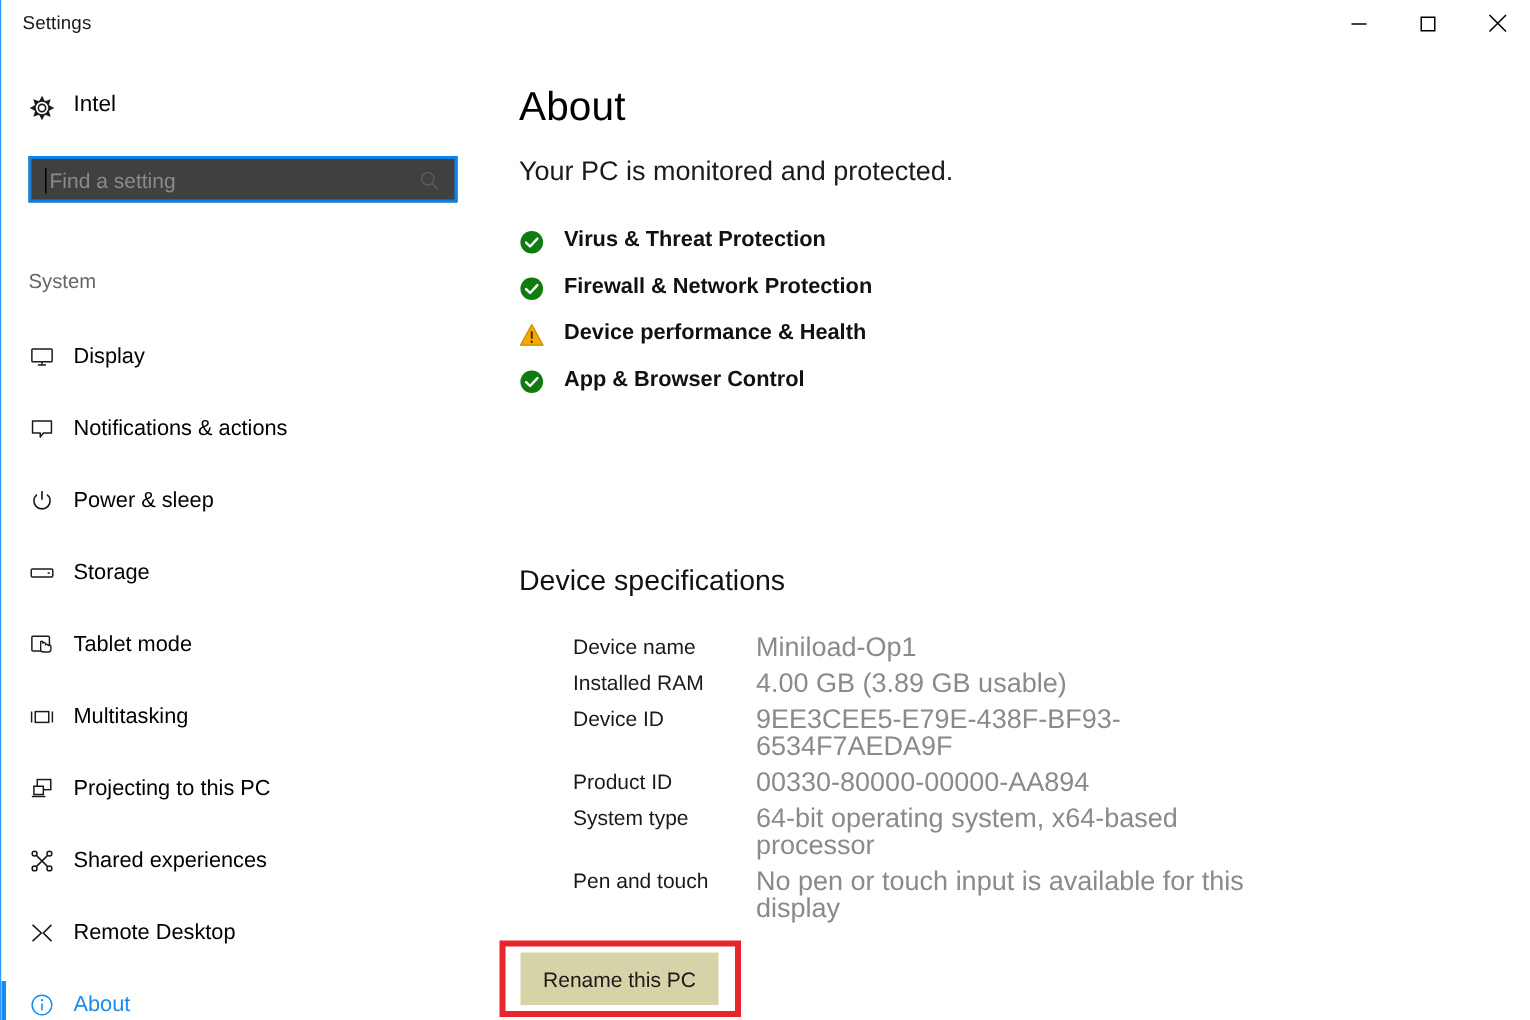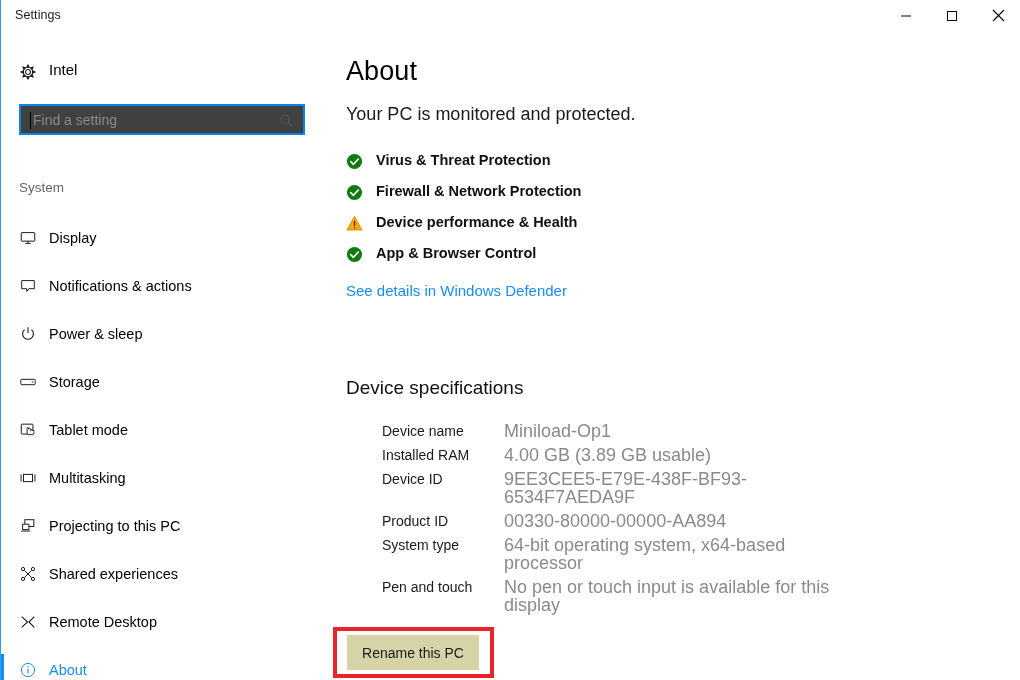--- a/index.html
+++ b/index.html
@@ -514,21 +514,20 @@
           <svg width="17" height="17" viewBox="0 0 18 18">
               <circle cx="9" cy="9" r="8" fill="#107c10"></circle>
               <path d="M5 9.2 L7.8 12 L13 6.4" fill="none" stroke="#ffffff" stroke-width="1.7" stroke-linecap="round" stroke-linejoin="round"></path>
             </svg>
         </span>
         <span class="status-label">App &amp; Browser Control</span>
       </div>
 
     </div>
 
-    <div class="defender-link">See details in Windows Defender</div>
 
     <div class="specs-title">Device specifications</div>
 
     <div class="spectable">
 
       <div class="specrow">
         <div class="spec-label">Device name</div>
         <div class="spec-value">Miniload-Op1</div>
       </div>
 

